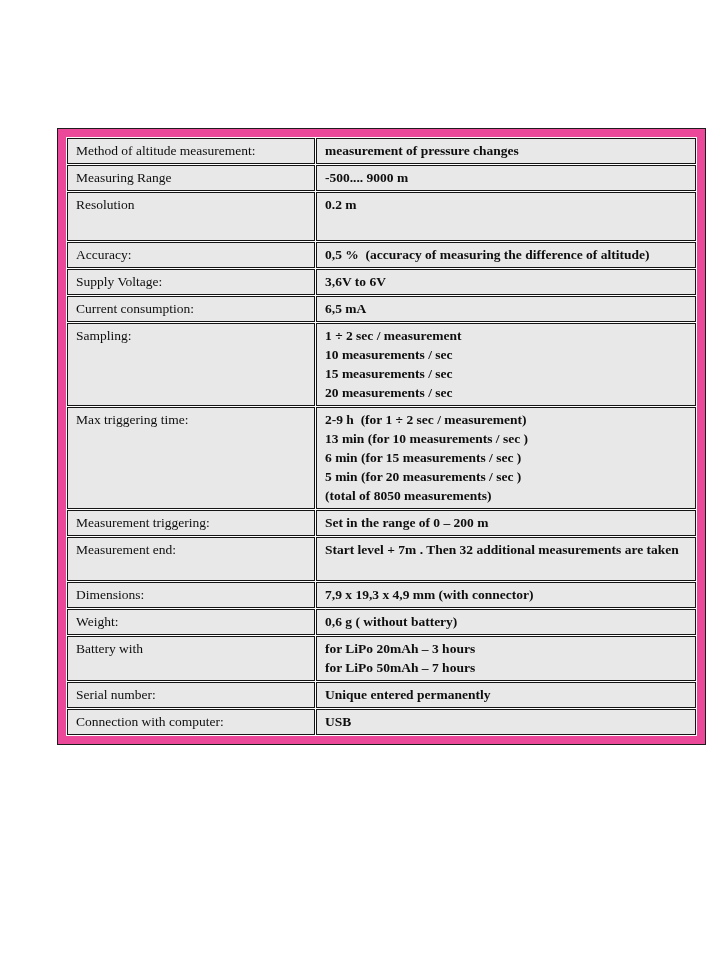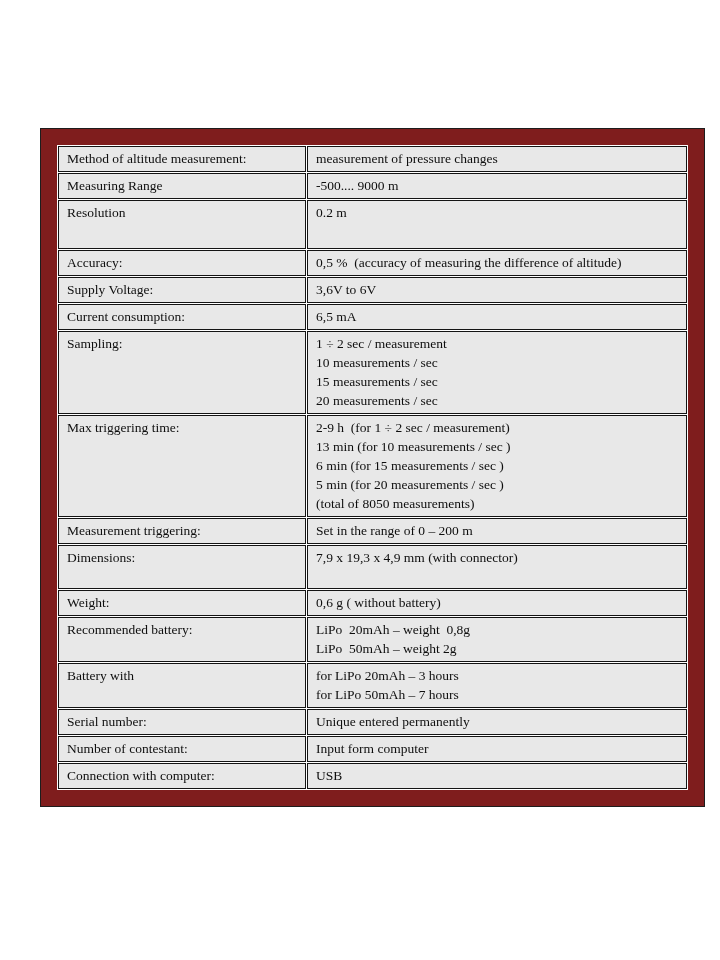--- a/index.html
+++ b/index.html
@@ -12,26 +12,26 @@
   }
   .page {
     position: relative;
     width: 720px;
     height: 960px;
     background: #ffffff;
     overflow: hidden;
   }
   .spec-table-wrapper {
     position: absolute;
-    left: 40px;
+    left: 57px;
     top: 128px;
     width: 631px;
     border: 1px solid #1d1d1d;
-    padding: 16px;
-    background: #7f1d1d;
+    padding: 8px;
+    background: #ec4899;
   }
   table.spec-table {
     width: 100%;
     border-collapse: separate;
     border-spacing: 1px;
     background: #ffffff;
     table-layout: fixed;
   }
   table.spec-table td {
     border: 1px solid #141414;
@@ -44,20 +44,21 @@
     overflow: hidden;
   }
   table.spec-table td.label-cell {
     width: 230px;
   }
   
   table.spec-table tr:nth-child(3) td  { height: 42px; }
   table.spec-table tr:nth-child(10) td { height: 37px; }
   .value-line {
     white-space: pre-wrap;
+    font-weight: bold;
   }
 </style>
 </head>
 <body>
 
 <div class="page">
   <div class="spec-table-wrapper">
     <table class="spec-table">
       <tbody>
           <tr>
@@ -115,58 +116,51 @@
               <div class="value-line">(total of 8050 measurements)</div>
             </td>
           </tr>
           <tr>
             <td class="label-cell">Measurement triggering:</td>
             <td class="value-cell">
               <div class="value-line">Set in the range of 0 – 200 m</div>
             </td>
           </tr>
           <tr>
+            <td class="label-cell">Measurement end:</td>
+            <td class="value-cell">
+              <div class="value-line">Start level + 7m . Then 32 additional measurements are taken</div>
+            </td>
+          </tr>
+          <tr>
             <td class="label-cell">Dimensions:</td>
             <td class="value-cell">
               <div class="value-line">7,9 x 19,3 x 4,9 mm (with connector)</div>
             </td>
           </tr>
           <tr>
             <td class="label-cell">Weight:</td>
             <td class="value-cell">
               <div class="value-line">0,6 g ( without battery)</div>
-            </td>
-          </tr>
-          <tr>
-            <td class="label-cell">Recommended battery:</td>
-            <td class="value-cell">
-              <div class="value-line">LiPo  20mAh – weight  0,8g</div>
-              <div class="value-line">LiPo  50mAh – weight 2g</div>
             </td>
           </tr>
           <tr>
             <td class="label-cell">Battery with</td>
             <td class="value-cell">
               <div class="value-line">for LiPo 20mAh – 3 hours</div>
               <div class="value-line">for LiPo 50mAh – 7 hours</div>
             </td>
           </tr>
           <tr>
             <td class="label-cell">Serial number:</td>
             <td class="value-cell">
               <div class="value-line">Unique entered permanently</div>
             </td>
           </tr>
           <tr>
-            <td class="label-cell">Number of contestant:</td>
-            <td class="value-cell">
-              <div class="value-line">Input form computer</div>
-            </td>
-          </tr>
-          <tr>
             <td class="label-cell">Connection with computer:</td>
             <td class="value-cell">
               <div class="value-line">USB</div>
             </td>
           </tr>
         </tbody>
     </table>
   </div>
 </div>
 

